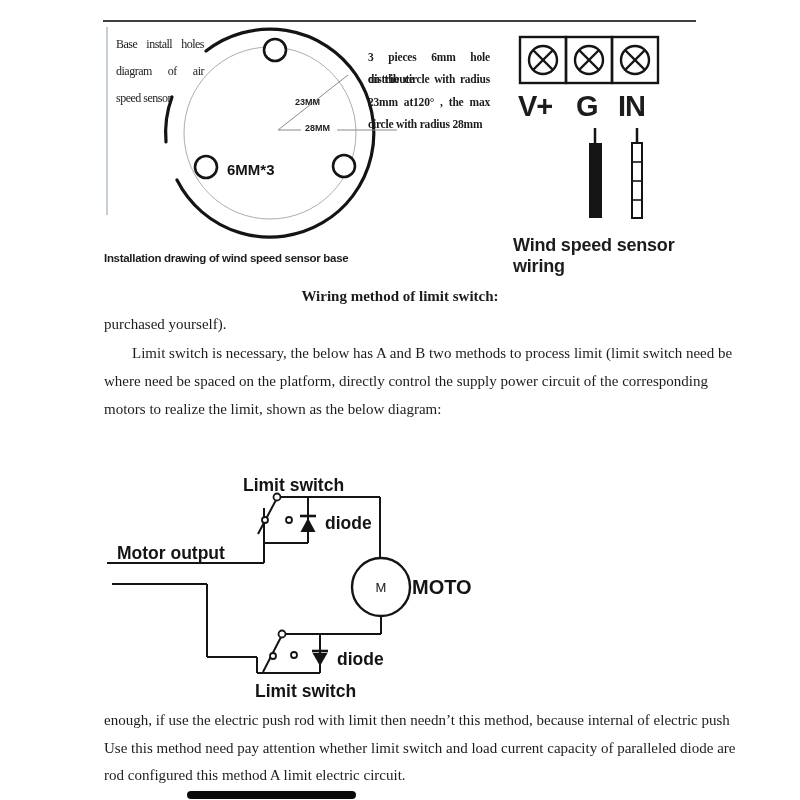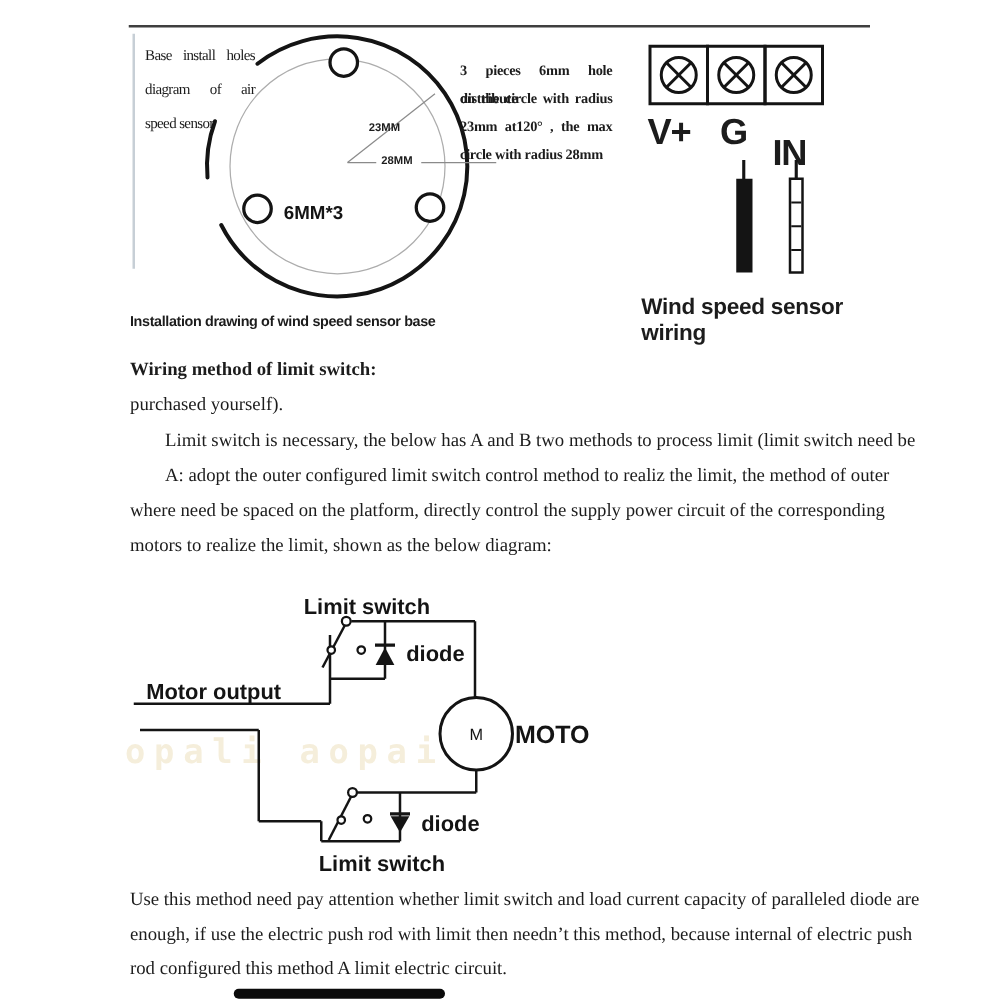--- a/index.html
+++ b/index.html
@@ -3,21 +3,21 @@
 <meta charset="utf-8">
 <style>
   html,body{margin:0;padding:0;background:#ffffff;}
   #page{position:relative;width:768px;height:800px;background:#ffffff;overflow:hidden;
         font-family:"Liberation Serif",serif;color:#1c1c1c;}
   .abs{position:absolute;}
   .serif{font-family:"Liberation Serif",serif;}
   .sans{font-family:"Liberation Sans",sans-serif;margin-top:20px;}
   .jl{text-align:justify;text-align-last:justify;}
   .jl-last{text-align:left;text-align-last:left;}
-  .bodyline{height:28.3px;line-height:28.3px;font-size:15px;white-space:nowrap;overflow:visible;}
+  .bodyline{height:28.3px;line-height:28.3px;font-size:15px;white-space:nowrap;overflow:visible;text-align:center;}
   .ind{padding-left:28px;}
   .notes-line{height:22.3px;line-height:22.3px;font-size:11.5px;letter-spacing:-0.2px;}
   .lbl-line{height:27px;line-height:27px;font-size:12px;letter-spacing:-0.5px;text-align:center;}
   .terminal-label{font-family:"Liberation Sans",sans-serif;font-weight:bold;font-size:29px;letter-spacing:-1px;}
   .rule{background:#3f3f3f;}
   .watermark{font-family:"DejaVu Sans Mono",monospace;font-weight:bold;font-size:27px;
              letter-spacing:7px;color:#f5eedb;z-index:0;white-space:nowrap;}
   svg text{font-family:"Liberation Sans",sans-serif;}
   .z1{z-index:1;}
 </style>
@@ -72,21 +72,21 @@
         <line x1="61" y1="15" x2="81" y2="35"></line>
         <line x1="81" y1="15" x2="61" y2="35"></line>
       <circle cx="117" cy="25" r="14"></circle>
         <line x1="107" y1="15" x2="127" y2="35"></line>
         <line x1="127" y1="15" x2="107" y2="35"></line>
     </g>
   </svg>
 
   <div class="abs terminal-label" style="left:518px;top:90px;">V+</div>
   <div class="abs terminal-label" style="left:576px;top:90px;">G</div>
-  <div class="abs terminal-label" style="left:618px;top:90px;margin-top:17px;">IN</div>
+  <div class="abs terminal-label" style="left:618px;top:90px;">IN</div>
 
   <svg class="abs" style="left:585px;top:126px;" width="70" height="95" viewBox="0 0 70 95">
     <g>
       <line x1="10" y1="2" x2="10" y2="18" stroke="#141414" stroke-width="2.5"></line>
       <rect x="4" y="17" width="13" height="75" fill="#141414"></rect>
     </g>
     <g>
       <line x1="52" y1="2" x2="52" y2="18" stroke="#141414" stroke-width="2.5"></line>
       <rect x="47" y="17" width="10" height="75" fill="#ffffff" stroke="#141414" stroke-width="2"></rect>
       <line x1="48" y1="36" x2="56" y2="36" stroke="#141414" stroke-width="1.6"></line>
@@ -94,26 +94,24 @@
       <line x1="48" y1="74" x2="56" y2="74" stroke="#141414" stroke-width="1.6"></line>
     </g>
   </svg>
 
   <div class="abs sans" style="left:513px;top:215px;width:180px;font-size:18px;font-weight:bold;letter-spacing:-0.2px;">Wind speed sensor wiring</div>
 
   <div class="abs serif" style="left:104px;top:282px;width:592px;">
     <div class="bodyline" style="font-weight:bold;">Wiring method of limit switch:</div>
     <div class="bodyline jl-last">purchased yourself).</div>
     <div class="bodyline jl ind">Limit switch is necessary, the below has A and B two methods to process limit (limit switch need be</div>
-    <div class="bodyline jl ind">A: adopt the outer configured limit switch control method to realiz the limit, the method of outer</div>
     <div class="bodyline jl">where need be spaced on the platform, directly control the supply power circuit of the corresponding</div>
     <div class="bodyline jl-last">motors to realize the limit, shown as the below diagram:</div>
   </div>
 
-  <div class="abs watermark" style="left:100px;top:586px;">opali aopai</div>
 
   <svg class="abs z1" style="left:95px;top:463px;" width="412" height="252" viewBox="0 0 412 252">
 
     <text x="148" y="28" font-size="17.5" font-weight="bold" fill="#141414">Limit switch</text>
 
     <g stroke="#141414" stroke-width="2" fill="none">
       <line x1="186" y1="34" x2="285" y2="34"></line>
       <line x1="285" y1="34" x2="285" y2="95"></line>
       <line x1="286" y1="153" x2="286" y2="171"></line>
       <line x1="190" y1="171" x2="286" y2="171"></line>
@@ -158,20 +156,20 @@
     <g>
       <line x1="217" y1="188" x2="233" y2="188" stroke="#141414" stroke-width="2.6"></line>
       <polygon points="217.5,190 232.5,190 225,203" fill="#141414"></polygon>
     </g>
     <text x="242" y="202" font-size="17.5" font-weight="bold" fill="#141414">diode</text>
 
     <text x="160" y="234" font-size="17.5" font-weight="bold" fill="#141414">Limit switch</text>
   </svg>
 
   <div class="abs serif" style="left:104px;top:707px;width:592px;">
+    <div class="bodyline jl" style="height:27.5px;line-height:27.5px;">enough, if use the electric push rod with limit then needn’t this method, because internal of electric push</div>
     <div class="bodyline jl" style="height:27.5px;line-height:27.5px;">Use this method need pay attention whether limit switch and load current capacity of paralleled diode are</div>
-    <div class="bodyline jl" style="height:27.5px;line-height:27.5px;">enough, if use the electric push rod with limit then needn’t this method, because internal of electric push</div>
     <div class="bodyline jl-last" style="height:27.5px;line-height:27.5px;">rod configured this method A limit electric circuit.</div>
   </div>
 
   <div class="abs" style="left:187px;top:791px;width:169px;height:8px;background:#0a0a0a;border-radius:4px;"></div>
 
 </div>
 
 </body></html>

